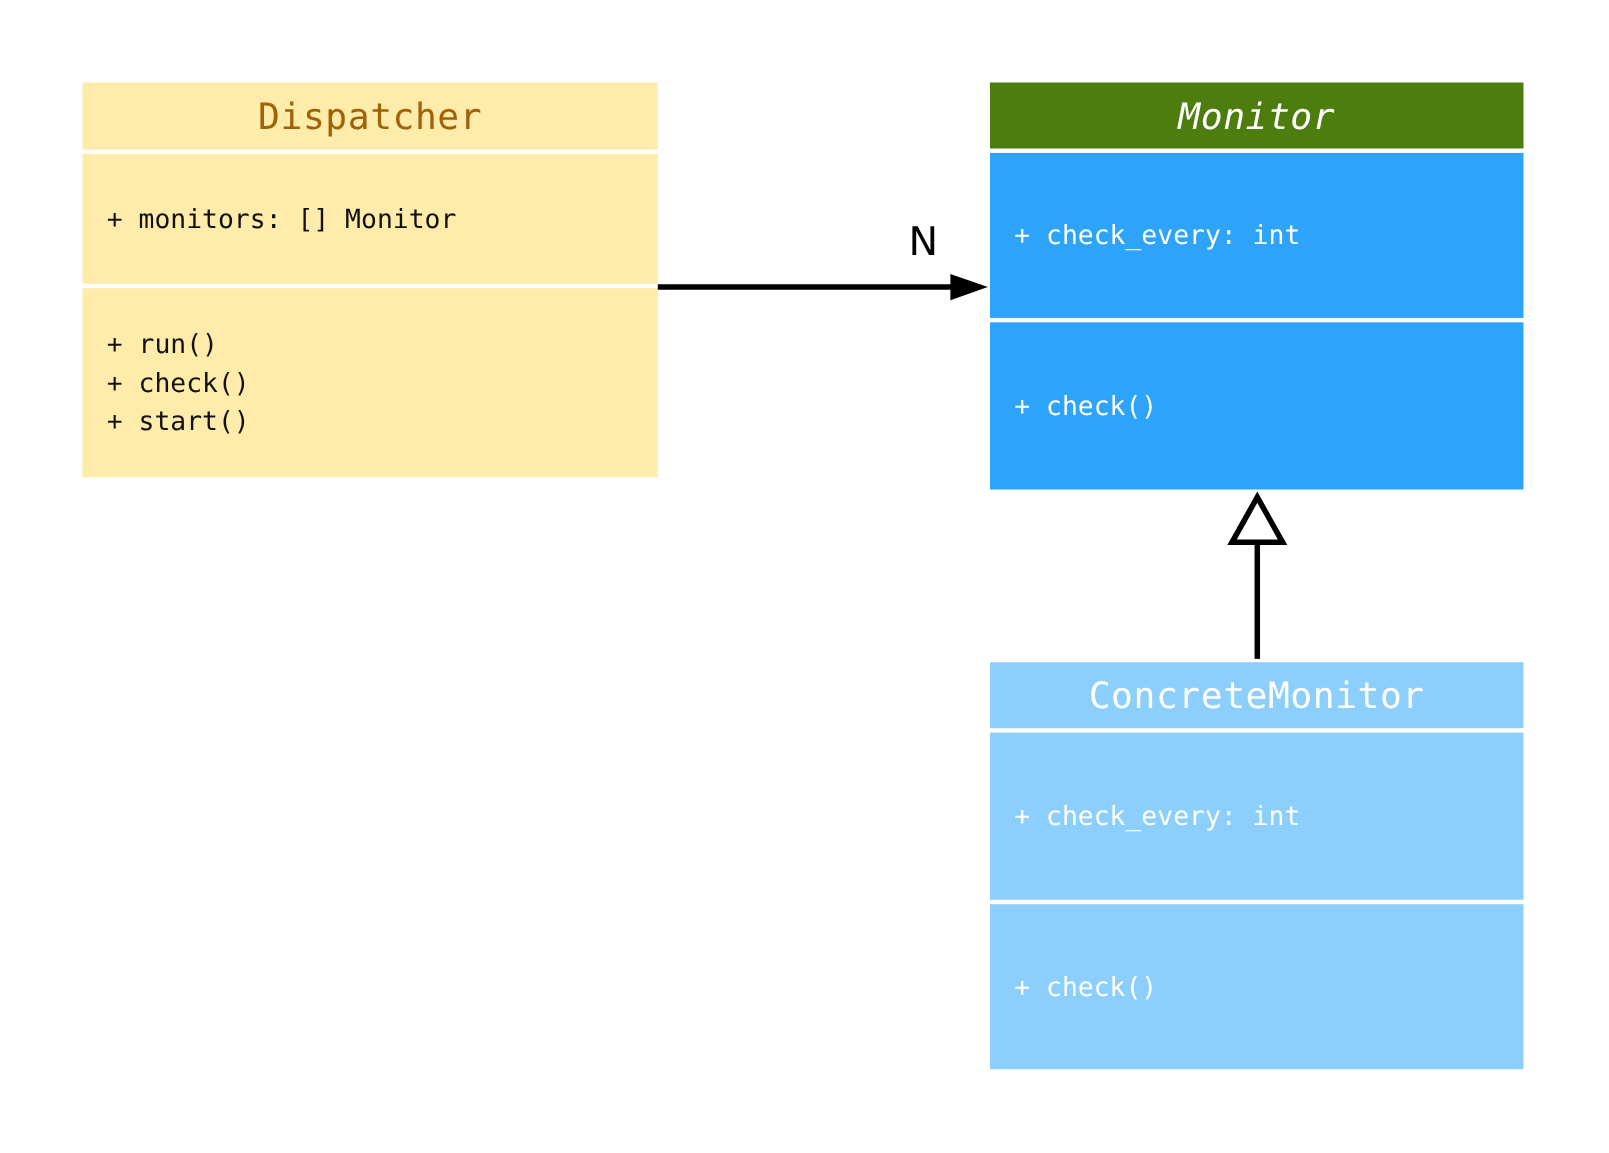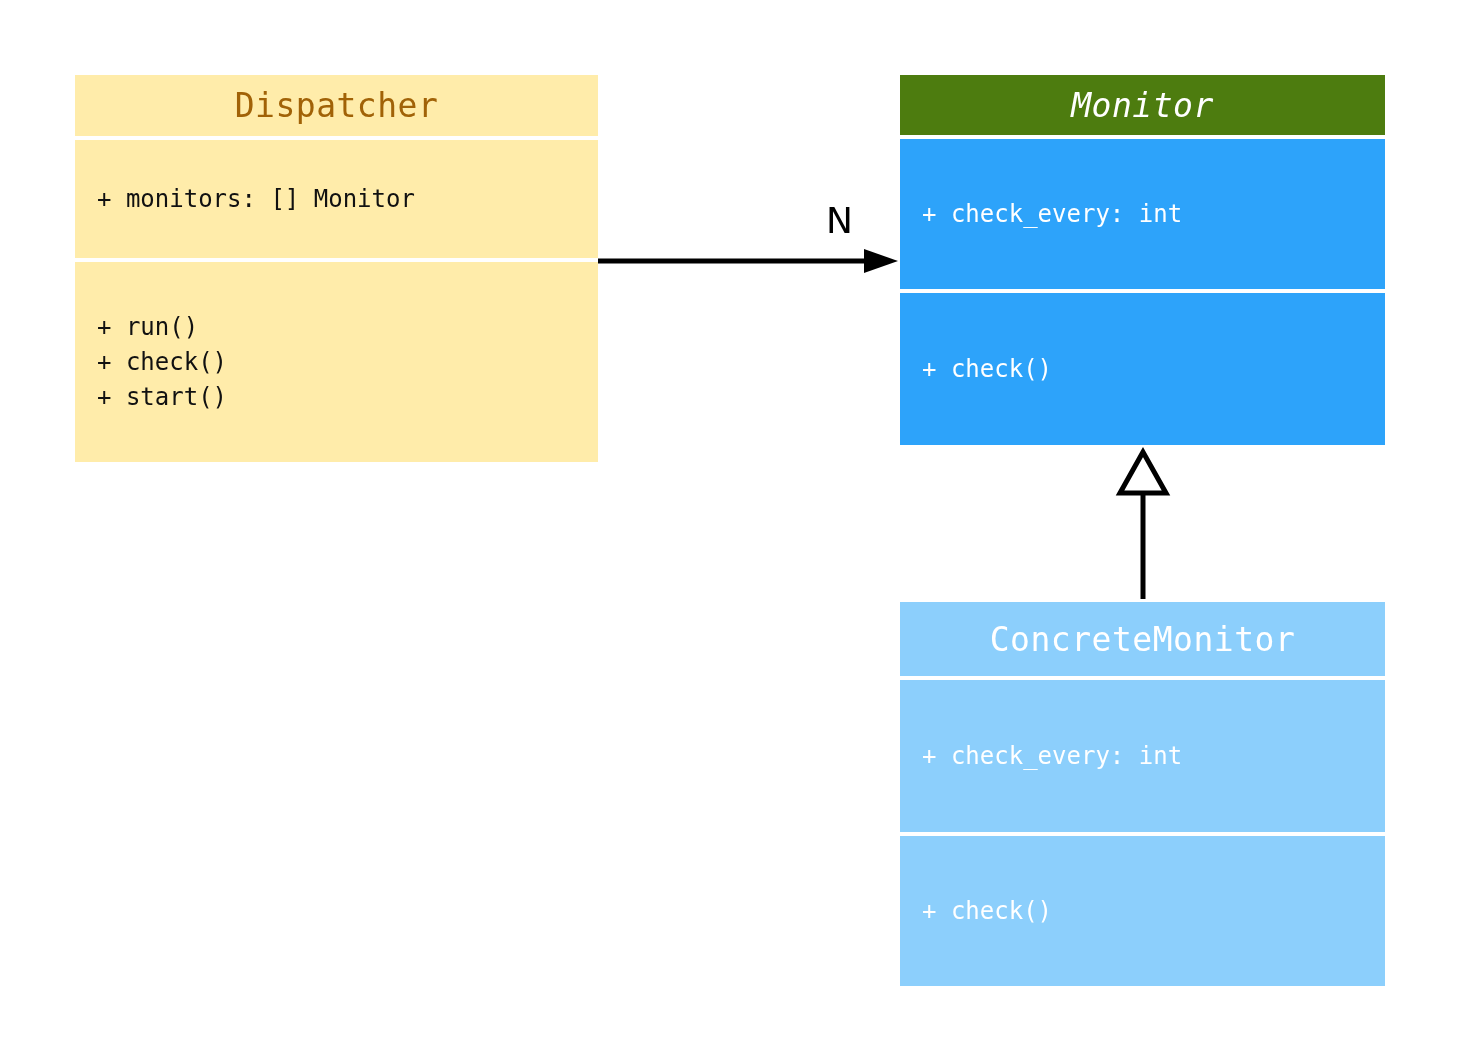--- a/index.html
+++ b/index.html
@@ -41,32 +41,32 @@
     padding-left: 22px;
     font-size: 24px;
     line-height: 35px;
     white-space: pre;
   }
 
   
   #class-dispatcher { left: 75px; top: 75px; width: 523px; }
   #class-dispatcher .sec-title   { height: 61px; }
   #class-dispatcher .sec-attrs   { height: 118px; }
-  #class-dispatcher .sec-methods { height: 200px; }
+  #class-dispatcher .sec-methods { height: 172px; }
 
   
   #class-monitor { left: 900px; top: 75px; width: 485px; }
   #class-monitor .sec-title   { height: 60px; }
   #class-monitor .sec-attrs   { height: 150px; }
   #class-monitor .sec-methods { height: 152px; }
   #class-monitor .sec-title   { font-style: italic; }
 
   
   #class-concrete-monitor { left: 900px; top: 602px; width: 485px; }
-  #class-concrete-monitor .sec-title   { height: 74px; }
+  #class-concrete-monitor .sec-title   { height: 60px; }
   #class-concrete-monitor .sec-attrs   { height: 152px; }
   #class-concrete-monitor .sec-methods { height: 150px; }
 
   #relations-layer {
     position: absolute;
     left: 0;
     top: 0;
     width: 1463px;
     height: 1048px;
     pointer-events: none;

